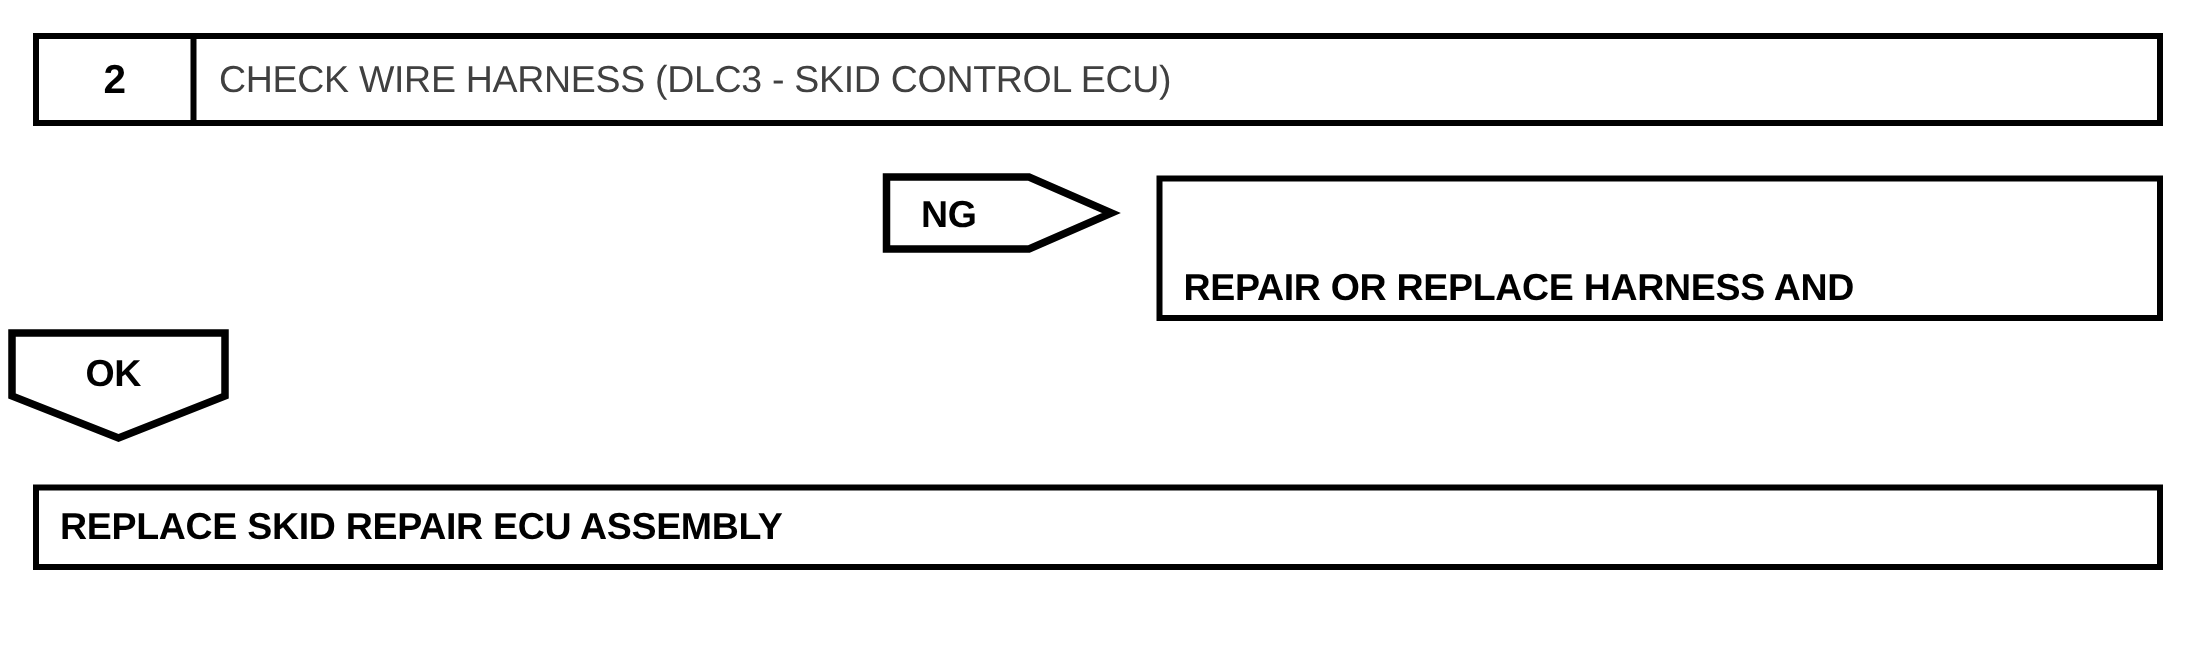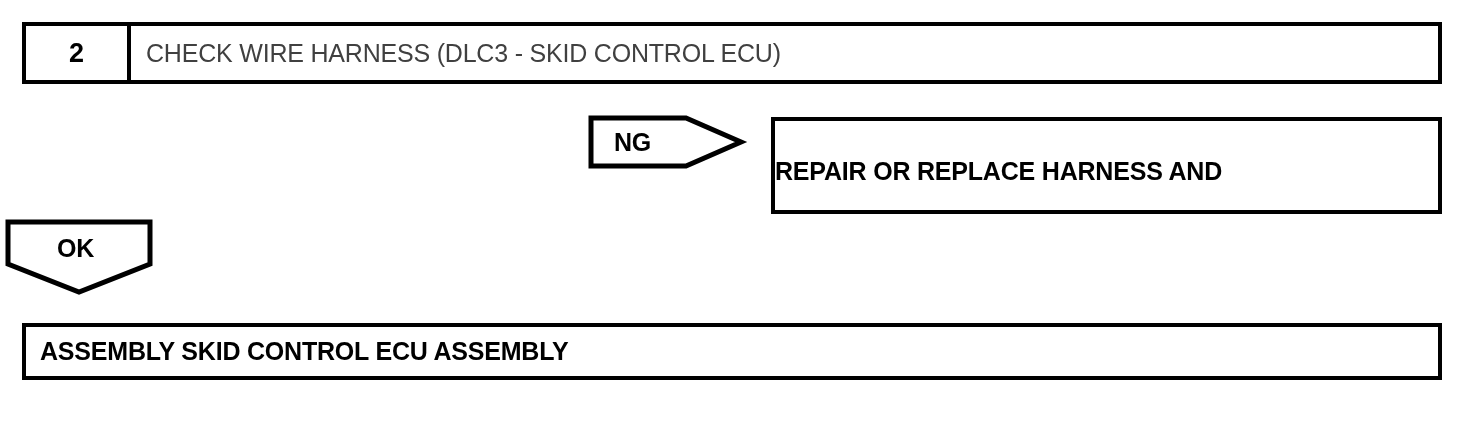--- a/index.html
+++ b/index.html
@@ -95,22 +95,22 @@
     height: 76px;
   }
 
   
   .outcome-box {
     position: absolute;
     border: 4px solid #000000;
     box-sizing: border-box;
     background: #ffffff;
     display: flex;
-    align-items: center;
-    padding: 10px 0 0 0;
+    align-items: flex-end;
+    padding: 10px 0 0 14px;
   }
   #repair-box {
     left: 771px;
     top: 117px;
     width: 671px;
     height: 97px;
   }
   #replace-box {
     left: 22px;
     top: 323px;
@@ -163,17 +163,17 @@
 
   <div class="result-tag" id="ok-tag">
     <svg width="148" height="76" viewBox="0 0 148 76" xmlns="http://www.w3.org/2000/svg">
       <polygon points="3,3 145,3 145,45 74,73 3,45" fill="#ffffff" stroke="#000000" stroke-width="5" stroke-linejoin="miter"></polygon>
       <text class="result-tag-label" x="52" y="38">OK</text>
     </svg>
   </div>
 
   <div class="outcome-box" id="replace-box">
     <div class="outcome-text">
-      <span class="line">ASSEMBLY SKID CONTROL ECU ASSEMBLY</span>
+      <span class="line">REPLACE SKID REPAIR ECU ASSEMBLY</span>
     </div>
   </div>
 
 </div>
 
 </body></html>

